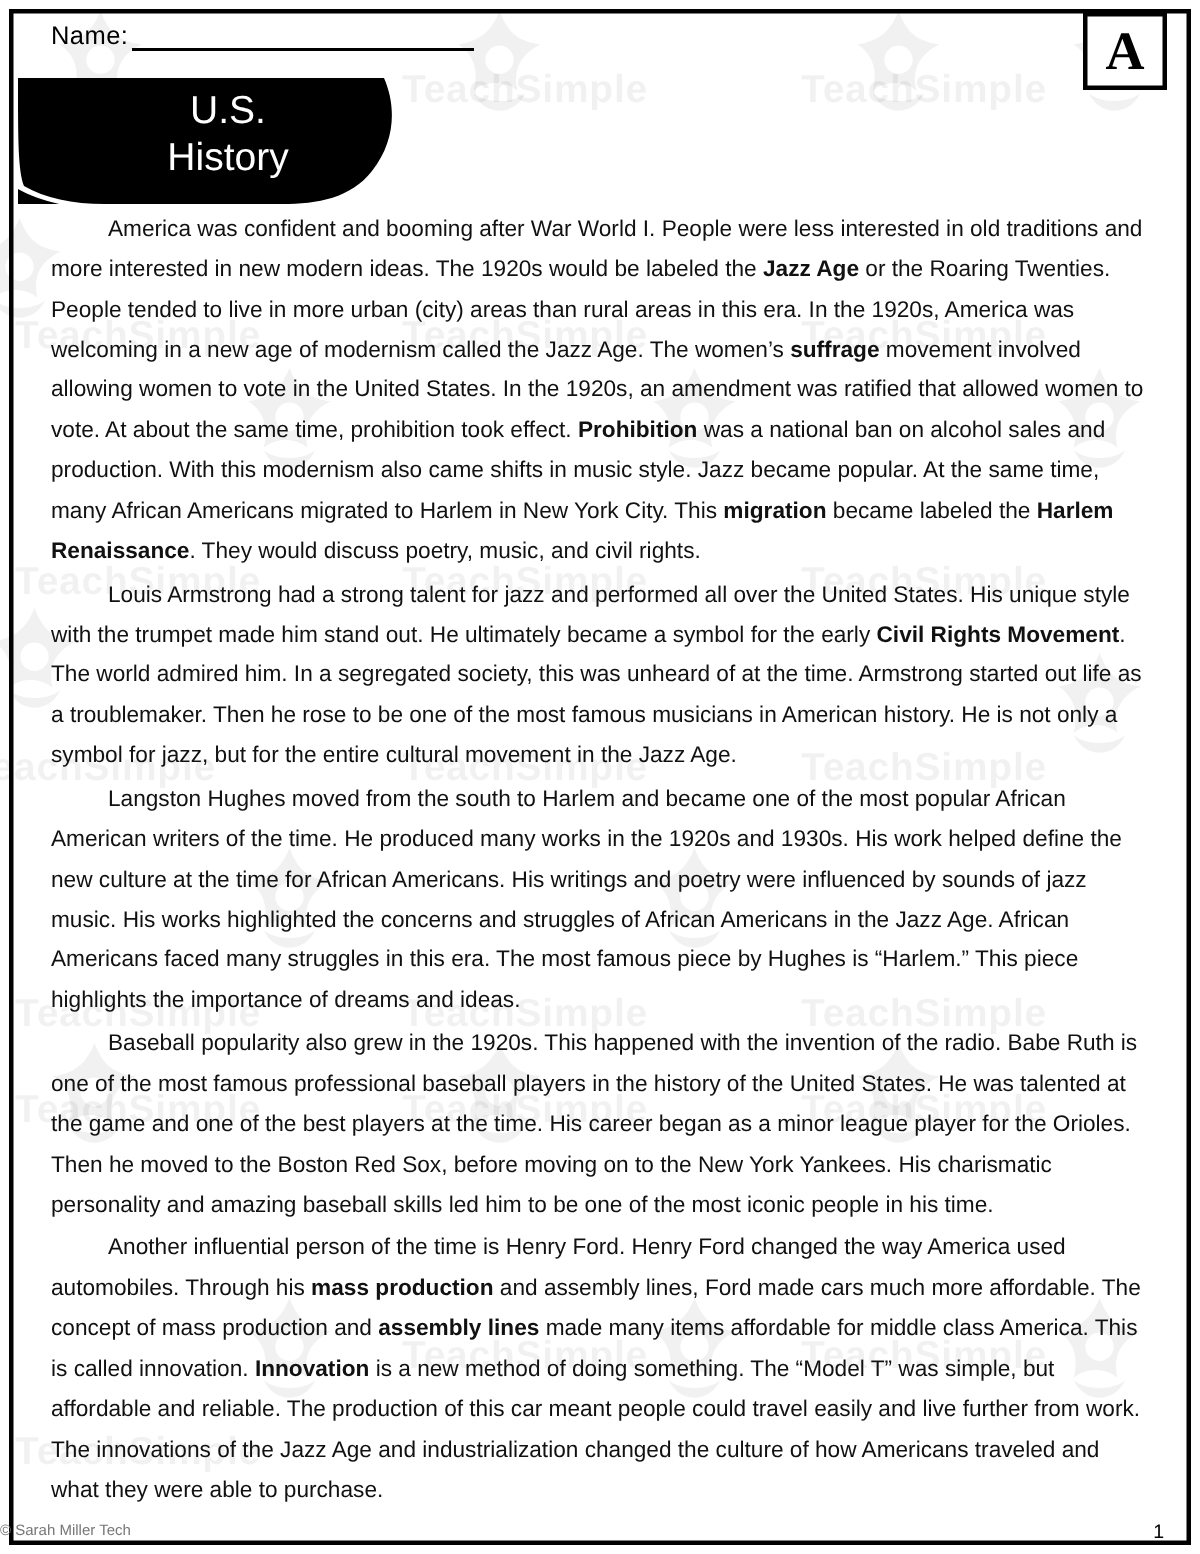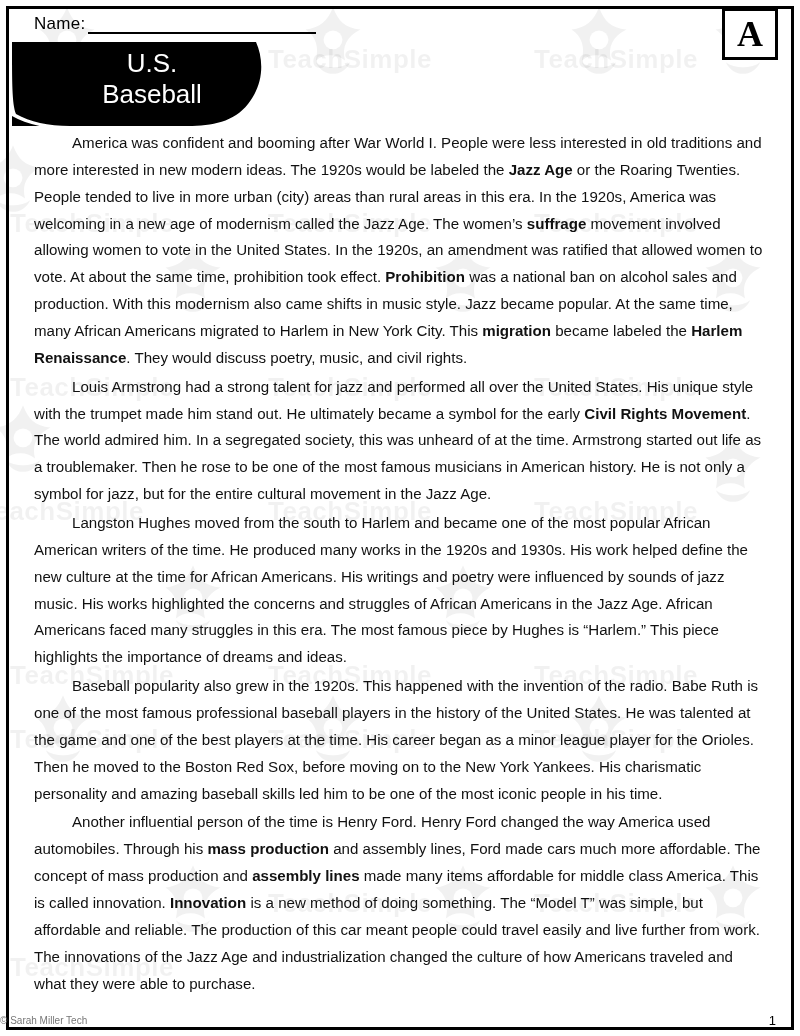--- a/index.html
+++ b/index.html
@@ -102,21 +102,21 @@
     font-family: "Liberation Serif", serif;
     font-size: 36px;
     font-weight: 700;
     line-height: 1;
   }
 
   
   .banner-wrap {
     position: relative;
     height: 84px;
-    margin-top: 8px;
+    margin-top: 18px;
   }
   .banner-shape {
     position: absolute;
     left: -22px;
     top: 0;
     width: 262px;
     height: 84px;
     z-index: 1;
   }
   .banner-shape svg { display: block; width: 100%; height: 100%; }
@@ -352,21 +352,21 @@
 
   <div class="banner-wrap">
     <div class="banner-shape">
       <svg viewBox="0 0 262 84" preserveAspectRatio="none" aria-hidden="true">
         <path d="M0,0 L244,0 C252,18 252,42 236,62 C222,80 200,84 176,84 L58,84 C36,84 18,80 4,72 C0,62 0,40 0,0 Z" fill="#000000"></path>
         <path d="M0,74 C24,88 70,92 120,86 L120,92 C68,98 22,94 0,84 Z" fill="#000000"></path>
       </svg>
     </div>
     <div class="banner-text">
       <div>U.S.</div>
-      <div>Baseball</div>
+      <div>History</div>
     </div>
   </div>
 
   <div class="article" id="article">
       <p>America was confident and booming after War World I. People were less interested in old traditions and more interested in new modern ideas. The 1920s would be labeled the <b>Jazz Age</b> or the Roaring Twenties. People tended to live in more urban (city) areas than rural areas in this era. In the 1920s, America was welcoming in a new age of modernism called the Jazz Age. The women’s <b>suffrage</b> movement involved allowing women to vote in the United States. In the 1920s, an amendment was ratified that allowed women to vote. At about the same time, prohibition took effect. <b>Prohibition</b> was a national ban on alcohol sales and production. With this modernism also came shifts in music style. Jazz became popular. At the same time, many African Americans migrated to Harlem in New York City. This <b>migration</b> became labeled the <b>Harlem Renaissance</b>. They would discuss poetry, music, and civil rights.</p>
       <p>Louis Armstrong had a strong talent for jazz and performed all over the United States. His unique style with the trumpet made him stand out. He ultimately became a symbol for the early <b>Civil Rights Movement</b>. The world admired him. In a segregated society, this was unheard of at the time. Armstrong started out life as a troublemaker. Then he rose to be one of the most famous musicians in American history. He is not only a symbol for jazz, but for the entire cultural movement in the Jazz Age.</p>
       <p>Langston Hughes moved from the south to Harlem and became one of the most popular African American writers of the time. He produced many works in the 1920s and 1930s. His work helped define the new culture at the time for African Americans. His writings and poetry were influenced by sounds of jazz music. His works highlighted the concerns and struggles of African Americans in the Jazz Age. African Americans faced many struggles in this era. The most famous piece by Hughes is “Harlem.” This piece highlights the importance of dreams and ideas.</p>
       <p>Baseball popularity also grew in the 1920s. This happened with the invention of the radio. Babe Ruth is one of the most famous professional baseball players in the history of the United States. He was talented at the game and one of the best players at the time. His career began as a minor league player for the Orioles. Then he moved to the Boston Red Sox, before moving on to the New York Yankees. His charismatic personality and amazing baseball skills led him to be one of the most iconic people in his time.</p>
       <p>Another influential person of the time is Henry Ford. Henry Ford changed the way America used automobiles. Through his <b>mass production</b> and assembly lines, Ford made cars much more affordable. The concept of mass production and <b>assembly lines</b> made many items affordable for middle class America. This is called innovation. <b>Innovation</b> is a new method of doing something. The “Model T” was simple, but affordable and reliable. The production of this car meant people could travel easily and live further from work. The innovations of the Jazz Age and industrialization changed the culture of how Americans traveled and what they were able to purchase.</p>
     </div>

